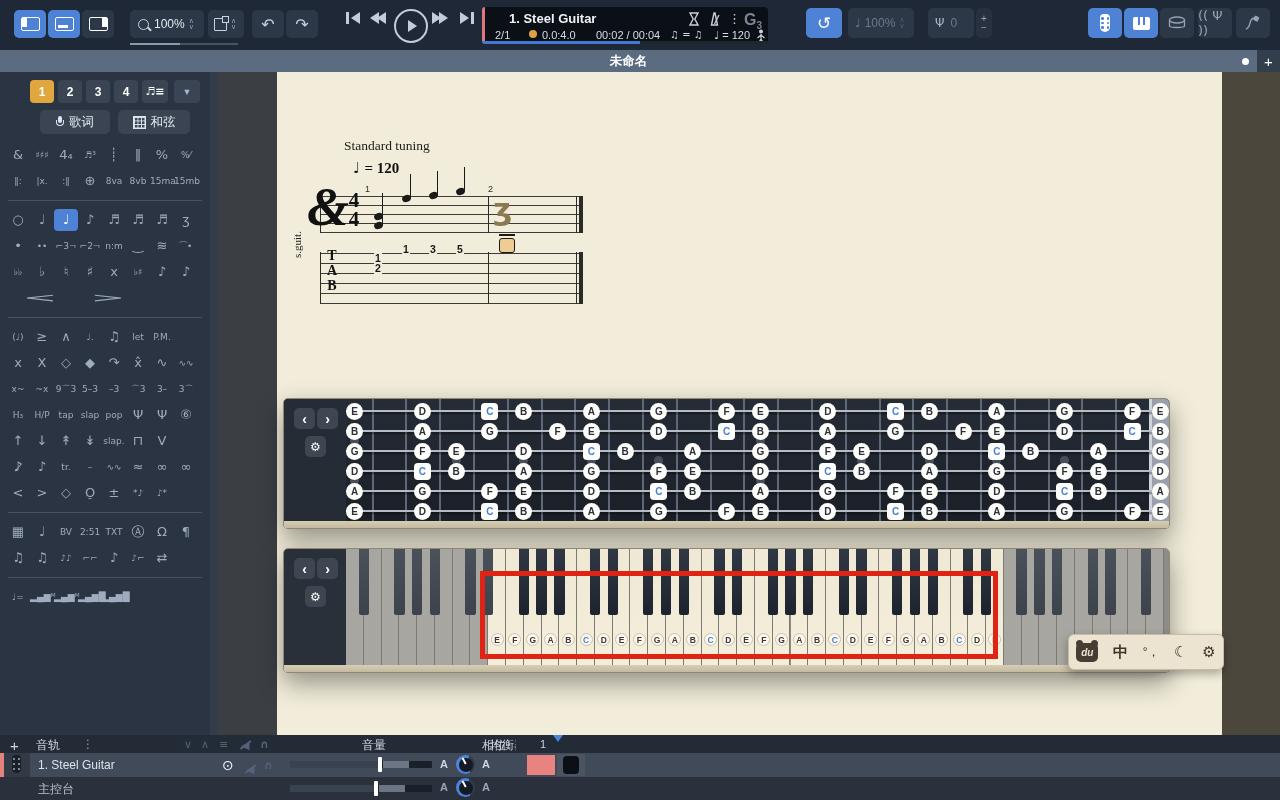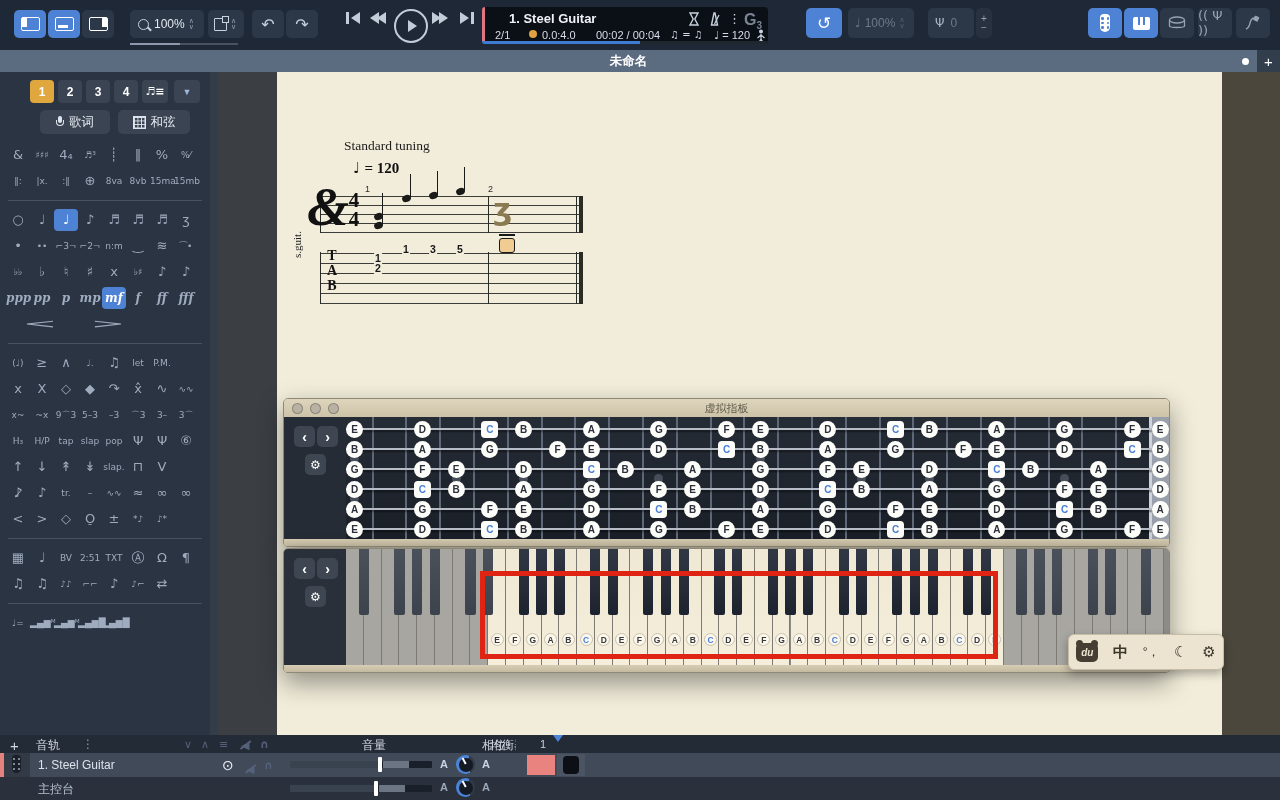--- a/index.html
+++ b/index.html
@@ -379,30 +379,20 @@
         <div class="prow">
           <span class="pit sm">♭♭</span>
           <span class="pit">♭</span>
           <span class="pit">♮</span>
           <span class="pit">♯</span>
           <span class="pit">x</span>
           <span class="pit sm">♭♯</span>
           <span class="pit">♪</span>
           <span class="pit">♪</span>
         </div>
-        <div class="prow dyn">
-          <span class="pit sm">ppp</span>
-          <span class="pit">pp</span>
-          <span class="pit">p</span>
-          <span class="pit">mp</span>
-          <span class="pit sel">mf</span>
-          <span class="pit">f</span>
-          <span class="pit">ff</span>
-          <span class="pit sm">fff</span>
-        </div>
         <div class="prow hp">
           <span class="pit">&lt;</span>
           <span class="pit">&gt;</span>
         </div>
         <div class="sb-div"></div>
         <div class="prow">
           <span class="pit sm">(♩)</span>
           <span class="pit">≥</span>
           <span class="pit">∧</span>
           <span class="pit sm">♩.</span>
@@ -556,28 +546,20 @@
         <div class="tabnum" style="left: 156px; top: 176.5px;">3</div>
         <div class="notehead" style="left: 179px; top: 116px;"></div>
         <div class="stem" style="left: 187px; top: 95px; height: 24px;"></div>
         <div class="tabnum" style="left: 183px; top: 176.5px;">5</div>
       </div>
   <div class="mnum" style="left: 88px; top: 112px;">1</div>
       <div class="mnum" style="left: 211px; top: 112px;">2</div>
     </div>
 
   <div class="win abs" style="left:283px;top:398px;width:885px">
-    <div class="wtitle">
-      <span class="lights">
-        <span class="lt" style="background:#b9b2a3"></span>
-        <span class="lt" style="background:#b9b2a3"></span>
-        <span class="lt" style="background:#b9b2a3"></span>
-        </span>
-      <span>虚拟指板</span>
-    </div>
     <div id="fb-body">
       <div class="wpanel">
         <span class="navb" style="left:10px;top:9px">‹</span>
         <span class="navb" style="left:33px;top:9px">›</span>
         <span class="navb dejavu" style="left:21px;top:37px;font-size:12px">⚙</span>
       </div>
     <div style="position: absolute; left: 867px; top: 0px; width: 18px; height: 122px; background: rgb(153, 160, 171);"></div>
         <div class="fret" style="left: 831.2px;"></div>
         <div class="fret" style="left: 797.4px;"></div>
         <div class="fret" style="left: 763.6px;"></div>

